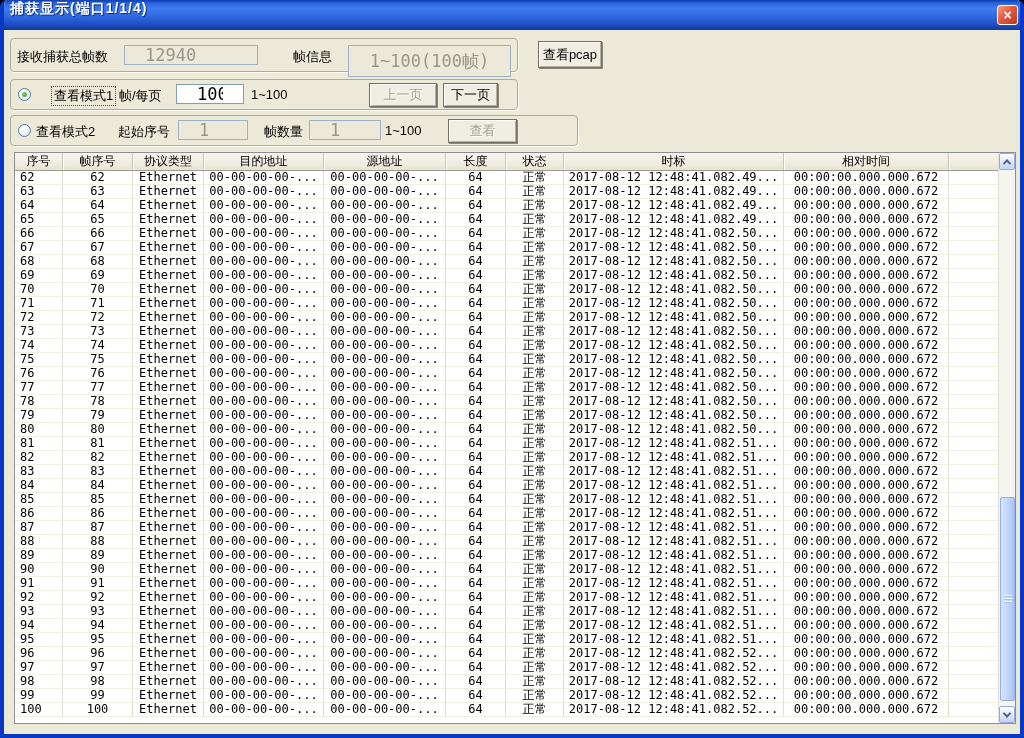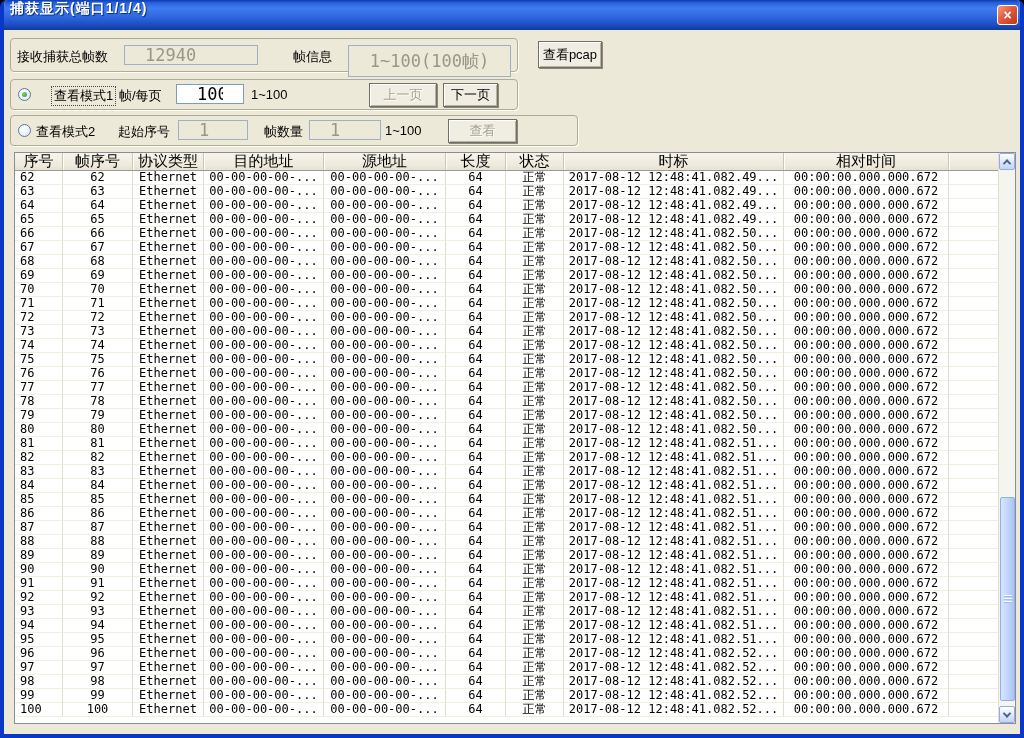--- a/index.html
+++ b/index.html
@@ -77,21 +77,21 @@
     position:absolute; left:10px; top:122px; width:1002px; height:572px;
     border:1px solid #8a8d95; background:#fff;
     display:flex; flex-direction:row;
   }
   .tcontent { flex:1 1 auto; display:flex; flex-direction:column; overflow:hidden; }
   .thead {
     height:18px; flex:0 0 18px;
     display:grid; grid-template-columns:48px 70px 71px 120px 122px 60px 58px 220px 165px minmax(0,1fr);
     background:linear-gradient(180deg,#f7f4eb 0%,#eeeadd 70%,#e6e2d2 100%);
     border-bottom:1px solid #9d9b8d;
-    font-size:15px; color:#000;
+    font-size:12px; color:#000;
   }
   .hcell {
     display:flex; align-items:center; justify-content:center;
     border-right:1px solid #c9c6b4; box-shadow:1px 0 0 #fffef7;
     overflow:hidden; white-space:nowrap;
   }
   .hcell:last-child { border-right:none; box-shadow:none; }
   .tbody { flex:1 1 auto; background:#fff; }
   .trow {
     height:14px;

